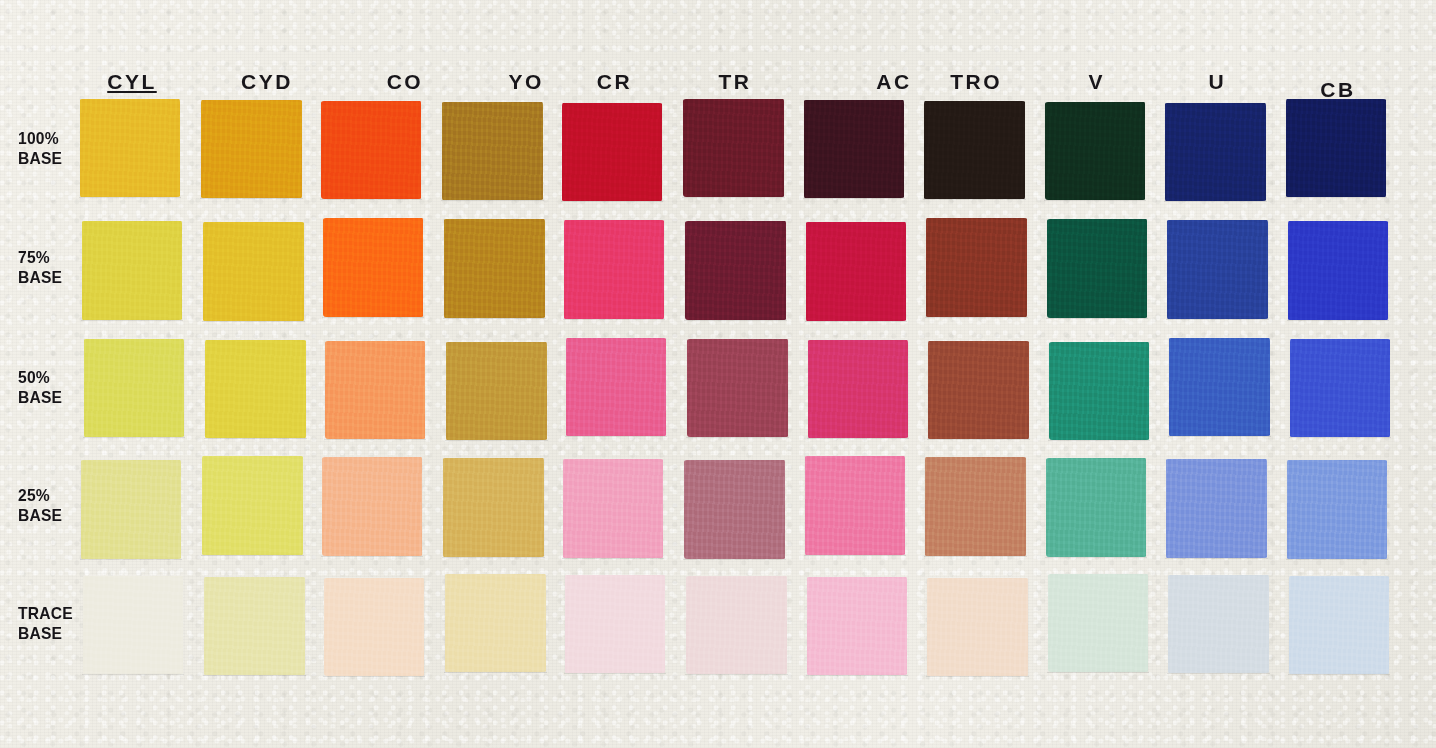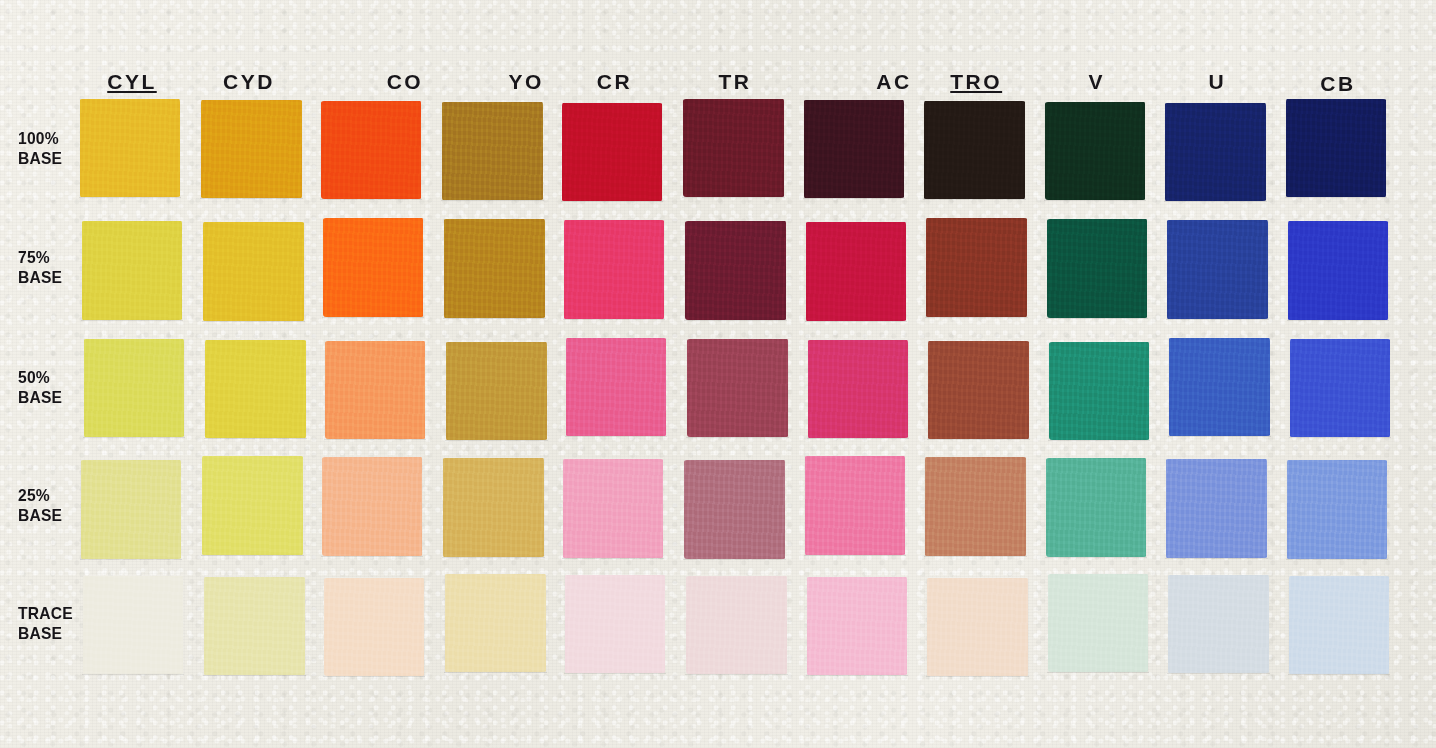--- a/index.html
+++ b/index.html
@@ -98,30 +98,30 @@
   .s-edge-b { border-radius: 1px 3px 1px 2px / 3px 1px 2px 1px; }
   .s-edge-c { border-radius: 3px 1px 2px 3px / 2px 2px 1px 3px; }
 </style>
 </head>
 <body>
 
 <div id="chart-canvas"></div>
 
 <div id="chart-root">
     <div class="col-header" style="left: 82px; top: 70px; text-decoration: underline;">CYL</div>
-    <div class="col-header" style="left: 199px; top: 70px;">CYD</div>
+    <div class="col-header" style="left: 217px; top: 70px;">CYD</div>
     <div class="col-header" style="left: 323.2px; top: 70px; text-align: right;">CO</div>
     <div class="col-header" style="left: 443.8px; top: 70px; text-align: right;">YO</div>
     <div class="col-header" style="left: 564.4px; top: 70px;">CR</div>
     <div class="col-header" style="left: 685px; top: 70px;">TR</div>
     <div class="col-header" style="left: 844px; top: 70px;">AC</div>
-    <div class="col-header" style="left: 926.2px; top: 70px; text-decoration: underline;">TRO</div>
+    <div class="col-header" style="left: 926.2px; top: 70px;">TRO</div>
     <div class="col-header" style="left: 1046.8px; top: 70px;">V</div>
     <div class="col-header" style="left: 1167.4px; top: 70px;">U</div>
-    <div class="col-header" style="left: 1288px; top: 72px;">CB</div>
+    <div class="col-header" style="left: 1288px; top: 78px;">CB</div>
     <div class="row-label" style="top: 129px;">
       <span class="pct">100%</span>
       <span class="base">BASE</span>
     </div>
     <div class="row-label" style="top: 248px;">
       <span class="pct">75%</span>
       <span class="base">BASE</span>
     </div>
     <div class="row-label" style="top: 368px;">
       <span class="pct">50%</span>

